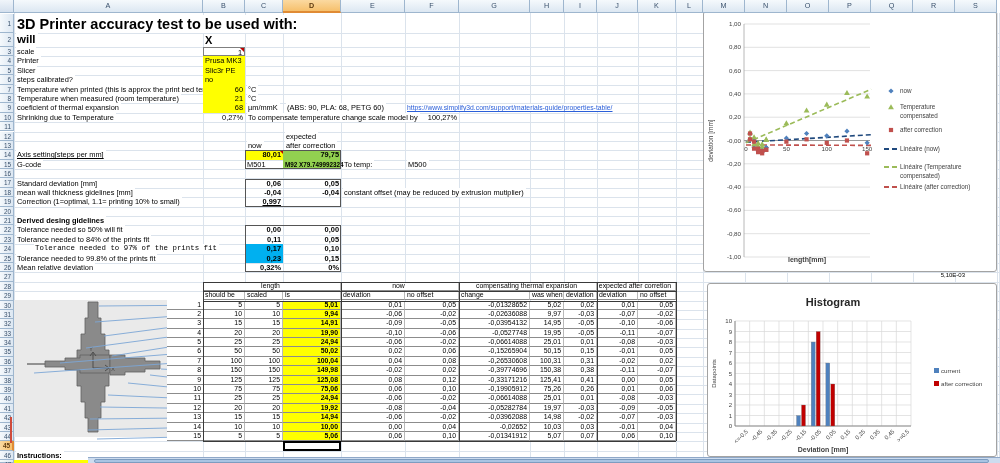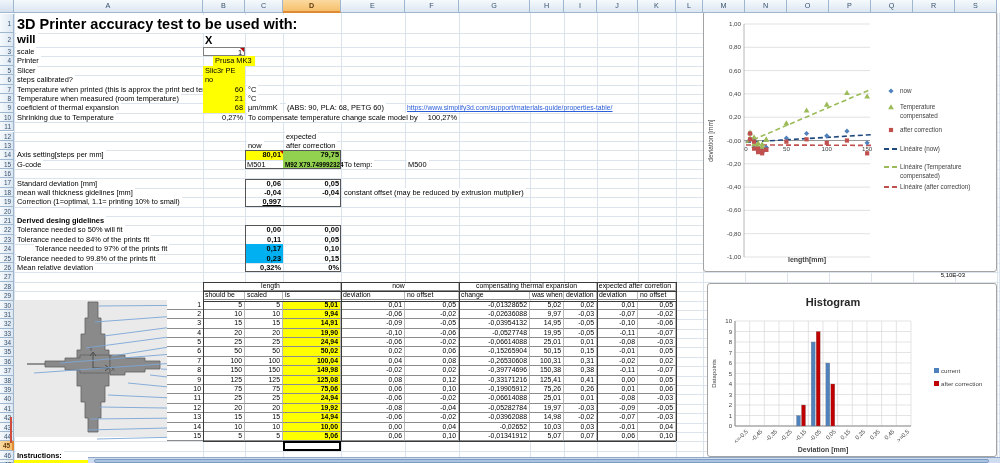--- a/index.html
+++ b/index.html
@@ -222,21 +222,21 @@
     </svg>
 
   <div class="lbl b" style="left:16px;top:15px;font-size:14.5px;line-height:18px;height:18px;">3D Printer accuracy test to be used with:</div>
   <div class="lbl b" style="left:16px;top:33px;font-size:11.5px;line-height:13px;height:13px;">will</div>
   <div class="lbl b" style="left:204px;top:34px;font-size:11px;line-height:12px;height:12px;">X</div>
 
   <div class="lbl" style="left:16px;top:47px;">scale</div>
   <div class="cell" style="left:203px;top:47px;width:42px;border:1px solid #7f7f7f;background:#fff;"><span>1</span><span class="tri"></span></div>
 
   <div class="lbl" style="left:16px;top:56.4px;">Printer</div>
-  <div class="cell left yellow" style="left:213px;top:56.4px;width:42px;">Prusa MK3</div>
+  <div class="cell left yellow" style="left:203px;top:56.4px;width:42px;">Prusa MK3</div>
   <div class="lbl" style="left:16px;top:65.8px;">Slicer</div>
   <div class="cell left yellow" style="left:203px;top:65.8px;width:42px;">Slic3r PE</div>
   <div class="lbl" style="left:16px;top:75.2px;">steps calibrated?</div>
   <div class="cell left yellow" style="left:203px;top:75.2px;width:42px;">no</div>
 
   <div class="lbl" style="left:16px;top:84.6px;">Temperature when printed (this is approx the print bed temp)</div>
   <div class="cell yellow" style="left:203px;top:84.6px;width:42px;">60</div>
   <div class="lbl" style="left:247px;top:84.6px;">°C</div>
   <div class="lbl" style="left:16px;top:94px;">Temperature when measured (room temperature)</div>
   <div class="cell yellow" style="left:203px;top:94px;width:42px;">21</div>
@@ -250,21 +250,21 @@
 
   <div class="lbl" style="left:16px;top:112.8px;">Shrinking due to Temperature</div>
   <div class="cell" style="left:203px;top:112.8px;width:42px;">0,27%</div>
   <div class="lbl" style="left:247px;top:112.8px;">To compensate temperature change scale model by</div>
   <div class="cell" style="left:405px;top:112.8px;width:54px;">100,27%</div>
 
   <div class="lbl" style="left:285px;top:131.5px;">expected</div>
   <div class="lbl" style="left:247px;top:140.9px;">now</div>
   <div class="lbl" style="left:285px;top:140.9px;">after correction</div>
 
-  <div class="lbl" style="left:16px;top:150.3px;">Axis setting[steps per mm]</div>
+  <div class="lbl" style="left:16px;top:150.3px;text-decoration:underline;">Axis setting[steps per mm]</div>
   <div class="cell yellow b" style="left:245px;top:150.3px;width:38px;"><span>80,01</span><span class="tri"></span></div>
   <div class="cell green b" style="left:283px;top:150.3px;width:58px;">79,75</div>
   <div class="lbl" style="left:16px;top:159.7px;">G-code</div>
   <div class="cell left" style="left:245px;top:159.7px;width:38px;">M501</div>
   <div class="cell left green b" style="left:283px;top:159.7px;width:58px;font-size:6.3px;">M92 X79.749992324</div>
   <div class="lbl" style="left:343px;top:159.7px;">To temp:</div>
   <div class="lbl" style="left:407px;top:159.7px;">M500</div>
   <div class="blockbox" style="left:245px;top:150.3px;width:96px;height:18.8px;"></div>
 
   <div class="lbl" style="left:16px;top:178.5px;">Standard deviation [mm]</div>
@@ -278,21 +278,21 @@
   <div class="cell b" style="left:245px;top:197.3px;width:38px;text-decoration:underline;">0,997</div>
   <div class="blockbox" style="left:245px;top:178.5px;width:96px;height:28.2px;"></div>
 
   <div class="lbl b" style="left:16px;top:216px;">Derived desing gidelines</div>
   <div class="lbl" style="left:16px;top:225.4px;">Tolerance needed so 50% will fit</div>
   <div class="cell b" style="left:245px;top:225.4px;width:38px;">0,00</div>
   <div class="cell b" style="left:283px;top:225.4px;width:58px;">0,00</div>
   <div class="lbl" style="left:16px;top:234.8px;">Tolerance needed to 84% of the prints fit</div>
   <div class="cell b" style="left:245px;top:234.8px;width:38px;">0,11</div>
   <div class="cell b" style="left:283px;top:234.8px;width:58px;">0,05</div>
-  <div class="lbl" style="left:34px;top:244.2px;">Tolerance needed to 97% of the prints fit</div>
+  <div class="lbl" style="left:34px;top:244.2px;font-family:Liberation Mono, monospace;">Tolerance needed to 97% of the prints fit</div>
   <div class="cell b blue" style="left:245px;top:244.2px;width:38px;">0,17</div>
   <div class="cell b" style="left:283px;top:244.2px;width:58px;">0,10</div>
   <div class="lbl" style="left:16px;top:253.6px;">Tolerance needed to 99.8% of the prints fit</div>
   <div class="cell b blue" style="left:245px;top:253.6px;width:38px;">0,23</div>
   <div class="cell b" style="left:283px;top:253.6px;width:58px;">0,15</div>
   <div class="lbl" style="left:16px;top:263px;">Mean relative deviation</div>
   <div class="cell b" style="left:245px;top:263px;width:38px;">0,32%</div>
   <div class="cell b" style="left:283px;top:263px;width:58px;">0%</div>
   <div class="blockbox" style="left:245px;top:225.4px;width:96px;height:47px;"></div>
 

